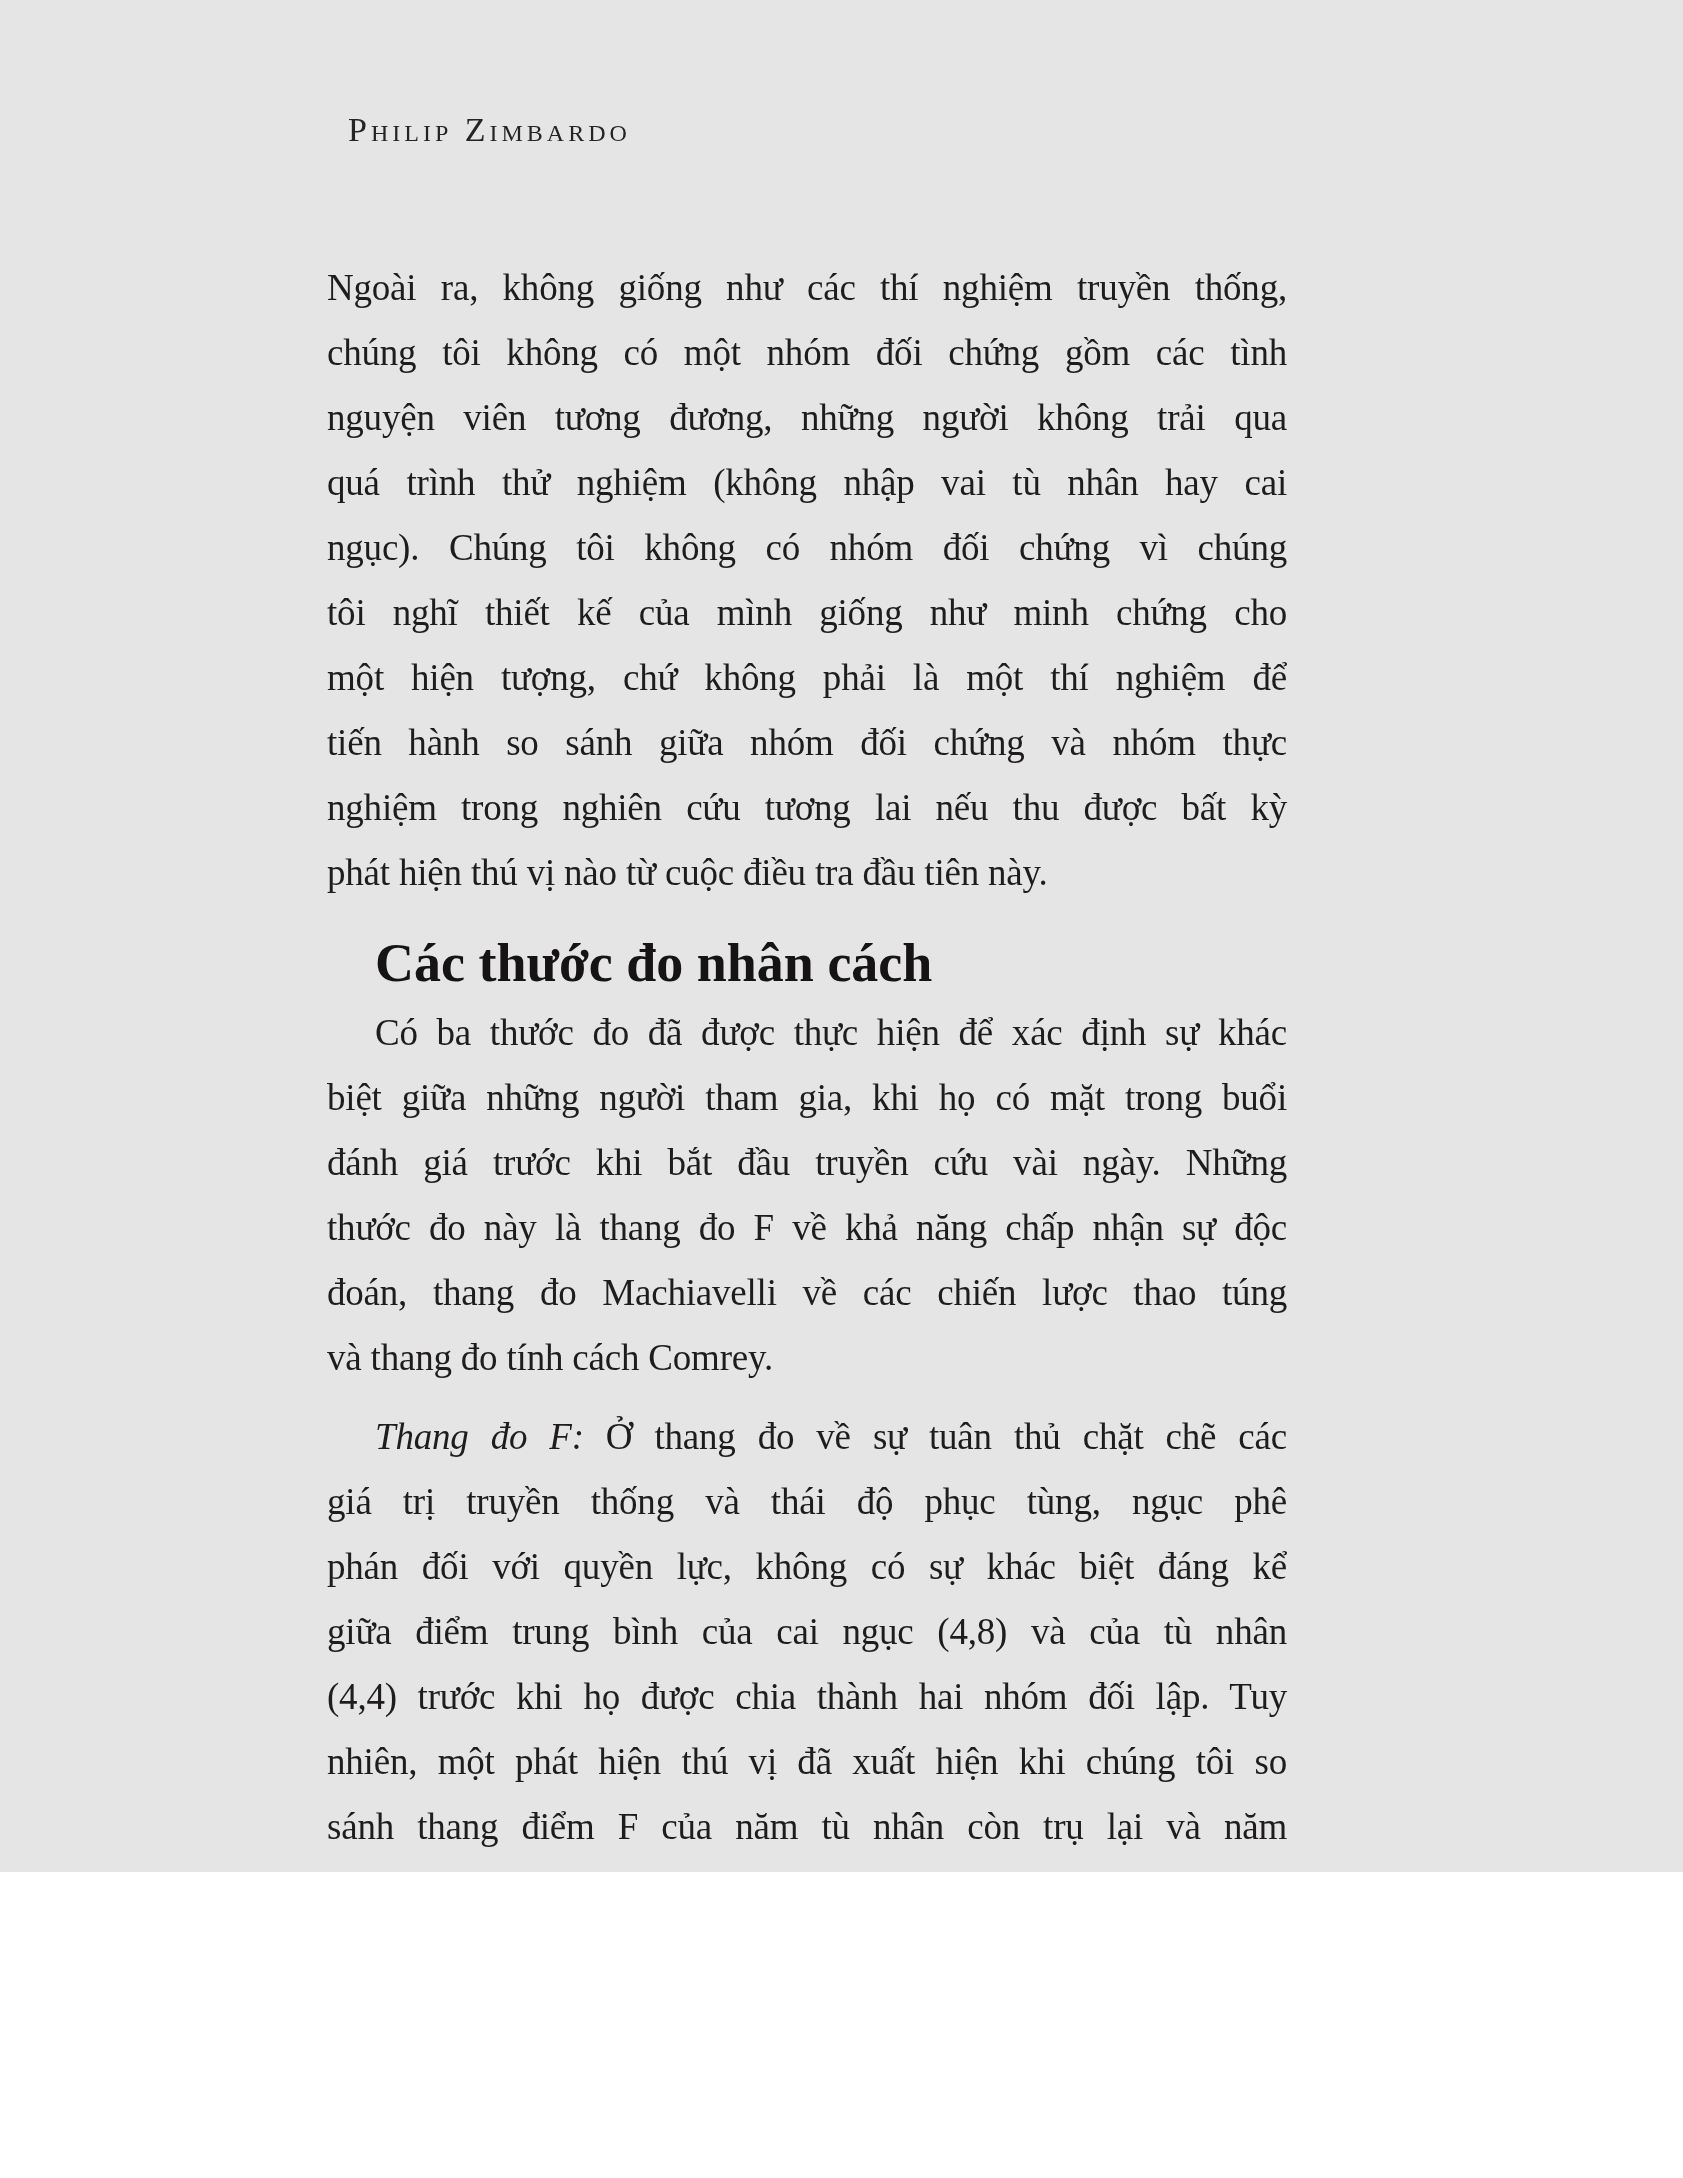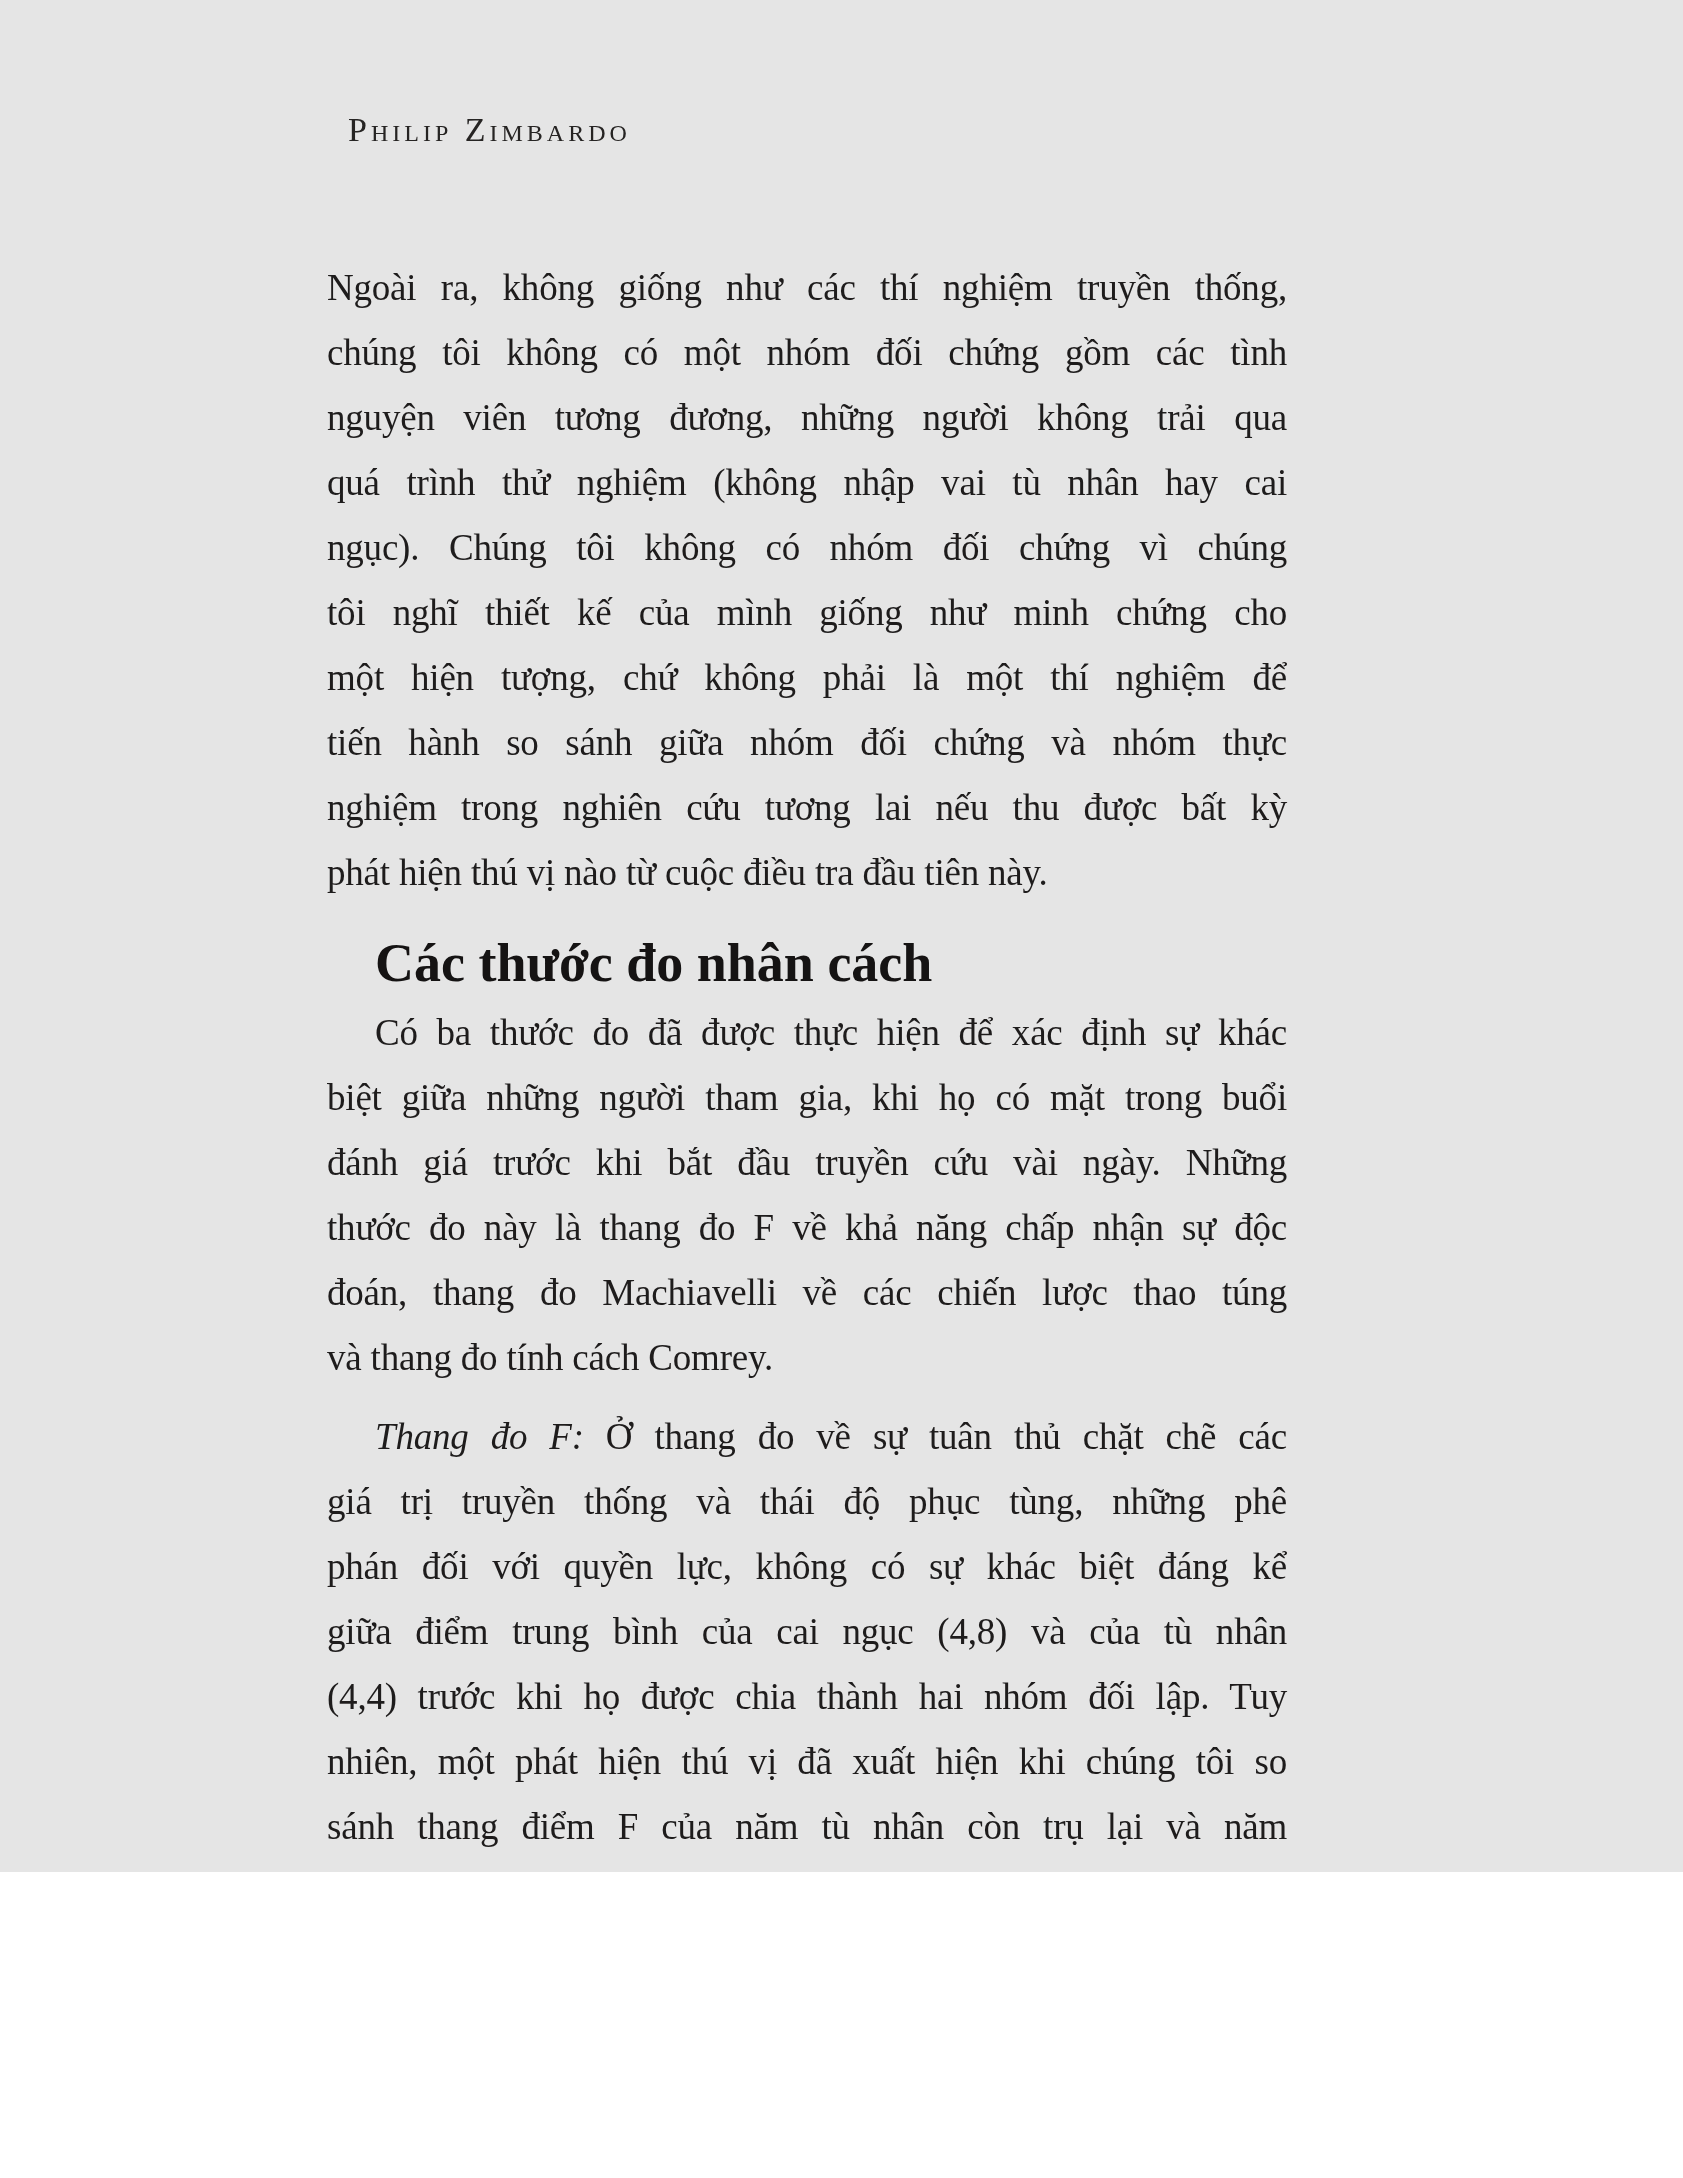--- a/index.html
+++ b/index.html
@@ -104,21 +104,21 @@
       <div class="line">đánh giá trước khi bắt đầu truyền cứu vài ngày. Những</div>
       <div class="line">thước đo này là thang đo F về khả năng chấp nhận sự độc</div>
       <div class="line">đoán, thang đo Machiavelli về các chiến lược thao túng</div>
       <div class="line no-just">và thang đo tính cách Comrey.</div>
     </div>
 
     <div class="para-3">
       <div class="line indent">
         <span class="italic-lead">Thang đo F:</span><span> Ở thang đo về sự tuân thủ chặt chẽ các</span>
       </div>
-      <div class="line">giá trị truyền thống và thái độ phục tùng, những phê</div>
+      <div class="line">giá trị truyền thống và thái độ phục tùng, ngục phê</div>
       <div class="line">phán đối với quyền lực, không có sự khác biệt đáng kể</div>
       <div class="line">giữa điểm trung bình của cai ngục (4,8) và của tù nhân</div>
       <div class="line">(4,4) trước khi họ được chia thành hai nhóm đối lập. Tuy</div>
       <div class="line">nhiên, một phát hiện thú vị đã xuất hiện khi chúng tôi so</div>
       <div class="line">sánh thang điểm F của năm tù nhân còn trụ lại và năm</div>
     </div>
 
   </div>
 
   <div class="page-number">16</div>

